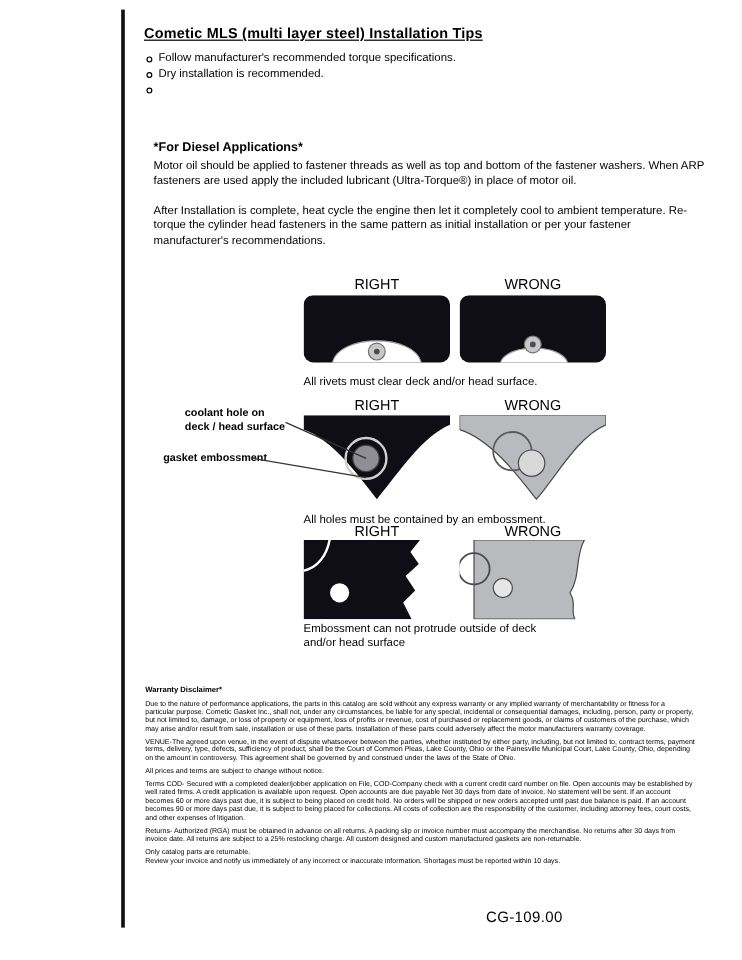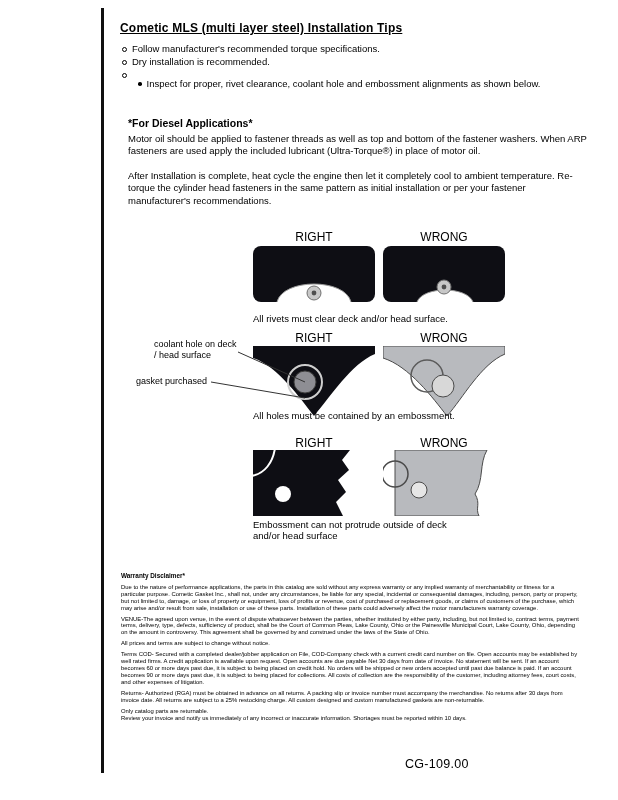--- a/index.html
+++ b/index.html
@@ -12,21 +12,21 @@
   .title { font-size:12px; font-weight:bold; text-decoration:underline; white-space:nowrap; letter-spacing:0.2px; }
   .bullet-row { display:flex; align-items:flex-start; font-size:9.5px; line-height:12.4px; margin-bottom:0.5px; }
   .ring { width:3px; height:3px; border:1px solid #000; border-radius:50%; flex:0 0 auto; margin:4px 5px 0 0; }
   .dot  { width:3.5px; height:3.5px; background:#000; border-radius:50%; flex:0 0 auto; margin:4px 5px 0 0; }
   .sub  { margin-left:16px; }
   .h2 { font-size:10.5px; font-weight:bold; white-space:nowrap; }
   .para { font-size:9.5px; line-height:12.4px; }
   .note { font-size:9.5px; white-space:nowrap; }
   .dlabel { width:122px; text-align:center; font-size:12px; }
   .caption { font-size:9.5px; }
-  .ann { font-size:9px; line-height:11px; }
+  .ann { font-size:9px; line-height:11px;font-weight:bold; }
   .fineprint { width:458px; font-size:5.9px; line-height:6.9px; }
   .fineprint p { margin:0 0 4px 0; }
   .fineprint p.tight { margin:0 0 0.5px 0; }
   .fine-h { font-size:6.4px; font-weight:bold; margin:0 0 3px 0; }
   .footer-code { font-size:12.5px; letter-spacing:0.3px; }
   svg { display:block; }
   .leader { pointer-events:none; }
 </style>
 </head>
 <body>
@@ -41,24 +41,20 @@
     <div class="bullet-row">
       <span class="ring"></span>
       <span>Follow manufacturer's recommended torque specifications.</span>
     </div>
     <div class="bullet-row">
       <span class="ring"></span>
       <span>Dry installation is recommended.</span>
     </div>
     <div class="bullet-row">
       <span class="ring"></span>
-    </div>
-    <div class="bullet-row sub">
-      <span class="dot"></span>
-      <span>Inspect for proper, rivet clearance, coolant hole and embossment alignments as shown below.</span>
     </div>
   </div>
 
   <div class="abs h2" style="left:112px; top:117px;">*For Diesel Applications*</div>
   <div class="abs para" style="left:112px; top:133px; width:468px;">Motor oil should be applied to fastener threads as well as top and bottom of the fastener washers. When ARP fasteners are used apply the included lubricant (Ultra-Torque®) in place of motor oil.</div>
   <div class="abs para" style="left:112px; top:170px; width:452px;">After Installation is complete, heat cycle the engine then let it completely cool to ambient temperature. Re-torque the cylinder head fasteners in the same pattern as initial installation or per your fastener manufacturer's recommendations.</div>
 
   <div class="abs dlabel" style="left:237px; top:230px;">RIGHT</div>
   <div class="abs dlabel" style="left:367px; top:230px;">WRONG</div>
 
@@ -94,28 +90,28 @@
   </div>
   <div class="abs" style="left:367px; top:346px;">
     <svg width="122" height="76" viewBox="0 0 122 76">
       <path d="M0,0 H122 V8 C98,18 80,52 64,70 C50,52 26,20 0,12 Z" fill="#b8babe" stroke="#4a4a4a" stroke-width="1"></path>
       <circle cx="44" cy="30" r="16" fill="none" stroke="#5b5b5b" stroke-width="1.5"></circle>
       <circle cx="60" cy="40" r="11" fill="#d8d8d8" stroke="#4a4a4a" stroke-width="1"></circle>
     </svg>
   </div>
 
   <div class="abs ann" style="left:138px; top:339px; width:84px;">coolant hole on deck / head surface</div>
-  <div class="abs ann" style="left:120px; top:376px; white-space:nowrap;">gasket purchased</div>
+  <div class="abs ann" style="left:120px; top:376px; white-space:nowrap;">gasket embossment</div>
 
   <svg class="abs leader" style="left:105px; top:330px;" width="400" height="100" viewBox="0 0 400 100">
     <line x1="117" y1="22" x2="184" y2="52" stroke="#333333" stroke-width="1"></line>
     <line x1="90" y1="52" x2="184" y2="68" stroke="#333333" stroke-width="1"></line>
   </svg>
 
-  <div class="abs caption" style="left:237px; top:410px;text-align:center;">All holes must be contained by an embossment.</div>
+  <div class="abs caption" style="left:237px; top:428px;text-align:center;">All holes must be contained by an embossment.</div>
 
   <div class="abs dlabel" style="left:237px; top:436px;">RIGHT</div>
   <div class="abs dlabel" style="left:367px; top:436px;">WRONG</div>
 
   <div class="abs" style="left:237px; top:450px;">
     <svg width="122" height="66" viewBox="0 0 122 66">
       <path d="M0,0 H97 L89,10 L96,20 L85,30 L93,42 L83,52 L90,66 H0 Z" fill="#0e0e14"></path>
       <path d="M-2,26 C12,24 20,12 22,-2" fill="none" stroke="#ffffff" stroke-width="2"></path>
       <circle cx="30" cy="44" r="8" fill="#ffffff"></circle>
     </svg>

